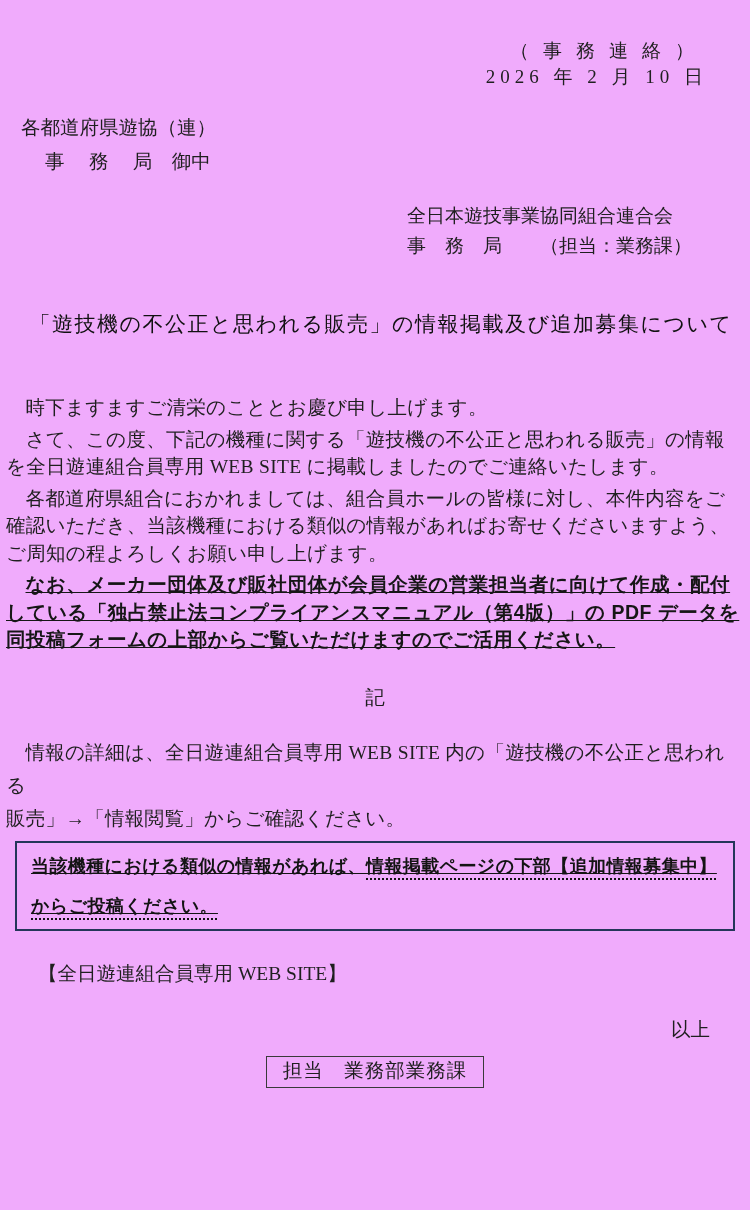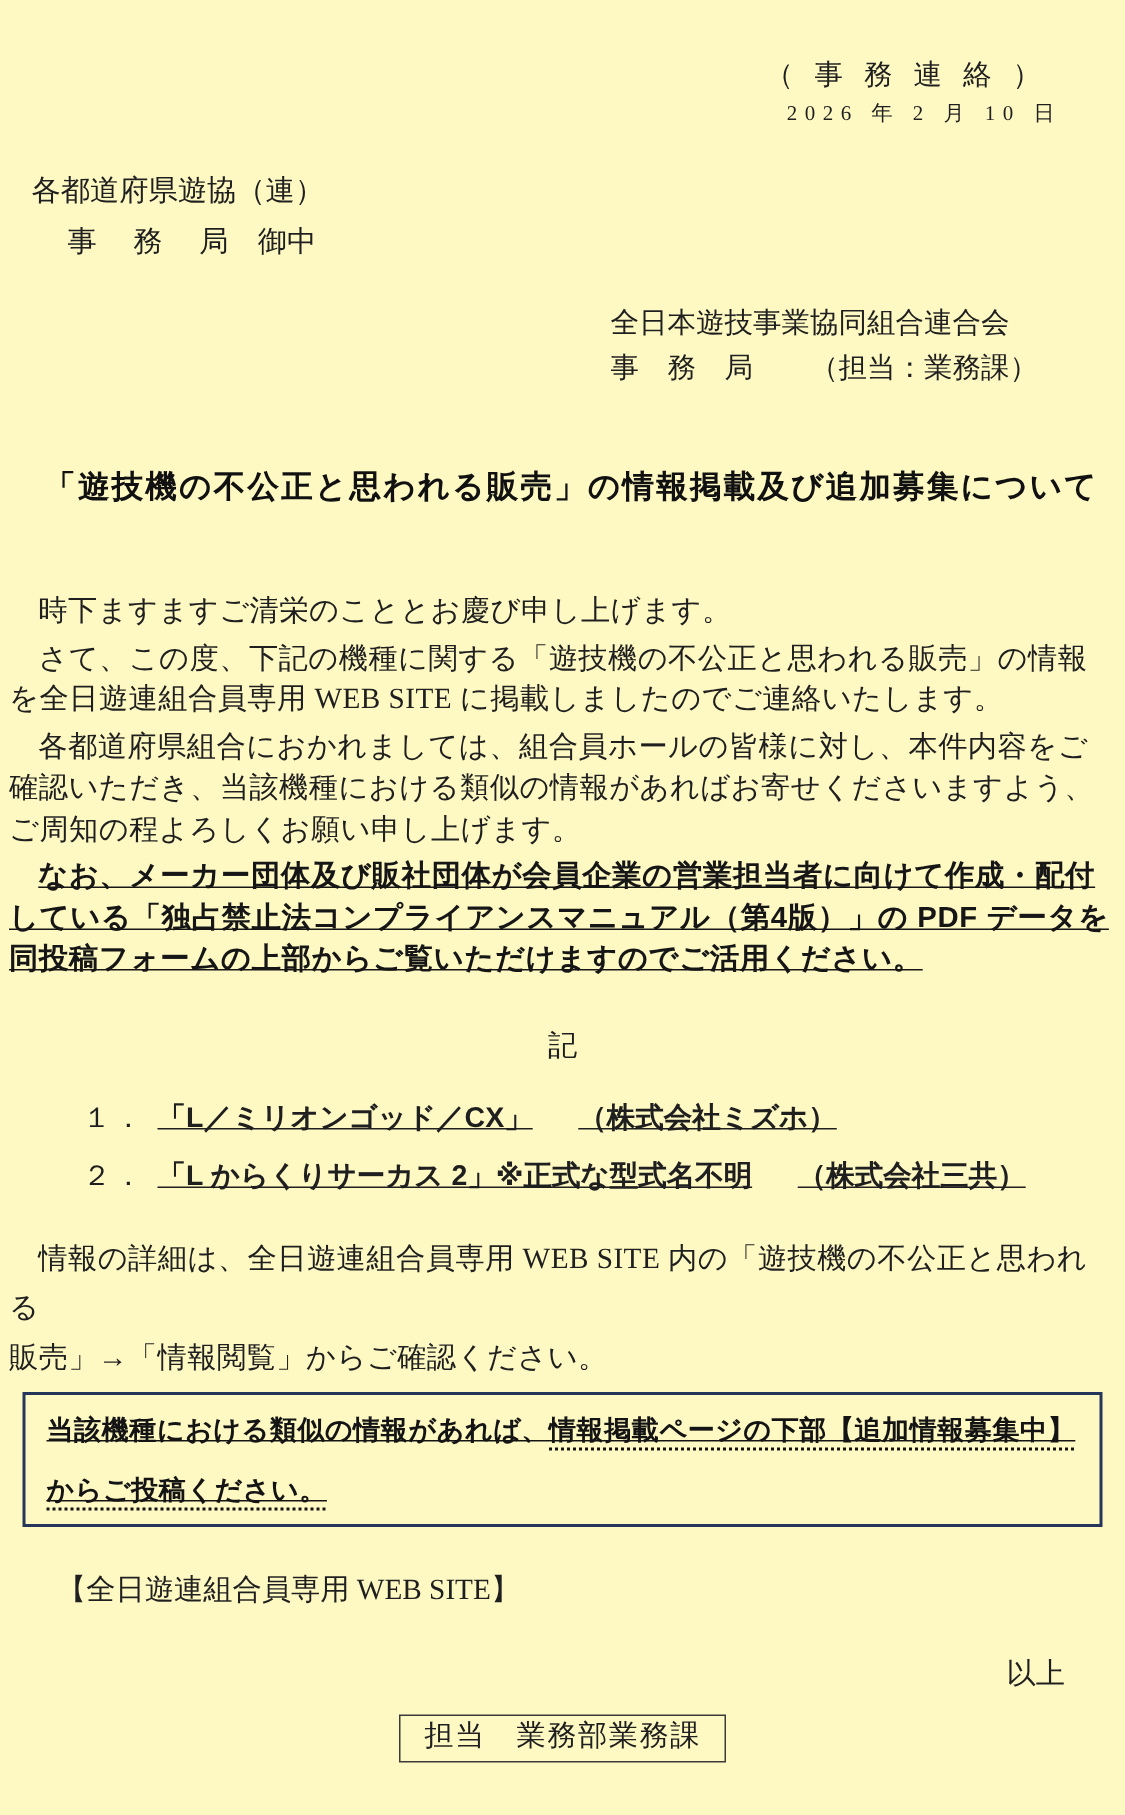--- a/index.html
+++ b/index.html
@@ -1,56 +1,56 @@
 <!DOCTYPE html>
 <html><head>
 <meta charset="utf-8">
 <style>
   html, body { margin: 0; padding: 0; background: #ffffff; }
   .page {
     position: relative;
     width: 750px;
     height: 1210px;
-    background: #fef9c3;
+    background: #f0abfc;
     color: #1f1f1f;
     overflow: hidden;
     font-family: "Liberation Serif", "DejaVu Serif", serif;
   }
   .mincho { font-family: "Liberation Serif", "DejaVu Serif", serif; }
   .gothic { font-family: "Liberation Sans", "DejaVu Sans", sans-serif; }
   .mono   { font-family: "Liberation Mono", "DejaVu Sans Mono", monospace; }
   .bold   { font-weight: bold; text-decoration: underline; }
 
   .header {
     padding: 38px 42px 0 0;
     text-align: right;
     font-size: 19px;
     line-height: 26px;
   }
   .header-note { letter-spacing: 14px; }
-  .header-date { letter-spacing: 5px; font-size: 14px; margin-left: 16px; }
+  .header-date { letter-spacing: 5px; font-size: 19px; margin-left: 16px; }
 
   .recipient {
     margin: 21px 0 0 21px;
     font-size: 19.5px;
     line-height: 34px;
   }
   .recipient-line2 { margin-left: 24px; }
 
   .sender {
     margin: 22px 0 0 407px;
     font-size: 19px;
     line-height: 30px;
   }
 
   .title {
     margin: 49px 0 0 0;
     text-align: center;
     font-size: 21px;
-    font-weight: bold;
+    font-weight: normal;
     letter-spacing: 1.5px;
     color: #111;
     padding-left: 12px;
   }
 
   .para {
     margin: 4px 8px 0 6px;
     font-size: 19.5px;
     line-height: 27.5px;
     white-space: pre-line;
@@ -165,28 +165,20 @@
 を全日遊連組合員専用 WEB SITE に掲載しましたのでご連絡いたします。</div>
   <div class="para mincho">各都道府県組合におかれましては、組合員ホールの皆様に対し、本件内容をご
 確認いただき、当該機種における類似の情報があればお寄せくださいますよう、
 ご周知の程よろしくお願い申し上げます。</div>
   <div class="para gothic bold para-bold">なお、メーカー団体及び販社団体が会員企業の営業担当者に向けて作成・配付
 している「独占禁止法コンプライアンスマニュアル（第4版）」の PDF データを
 同投稿フォームの上部からご覧いただけますのでご活用ください。</div>
 
   <div class="ki mincho">記</div>
 
-  <ul class="machine-list">
-    <li class="machine-item">
-      <span class="machine-no mincho">１．</span><span class="machine-name gothic bold">「L／ミリオンゴッド／CX」</span><span class="machine-maker gothic bold">（株式会社ミズホ）</span>
-    </li>
-    <li class="machine-item">
-      <span class="machine-no mincho">２．</span><span class="machine-name gothic bold">「L からくりサーカス 2」※正式な型式名不明</span><span class="machine-maker gothic bold">（株式会社三共）</span>
-    </li>
-  </ul>
 
   <div class="para mincho detail-para">情報の詳細は、全日遊連組合員専用 WEB SITE 内の「遊技機の不公正と思われる
 販売」→「情報閲覧」からご確認ください。</div>
 
   <div class="notice-box gothic bold">
     <span>当該機種における類似の情報があれば、</span><span class="dotted-underline">情報掲載ページの下部【追加情報募集中】
 からご投稿ください。</span>
   </div>
 
   <div class="website-row">

